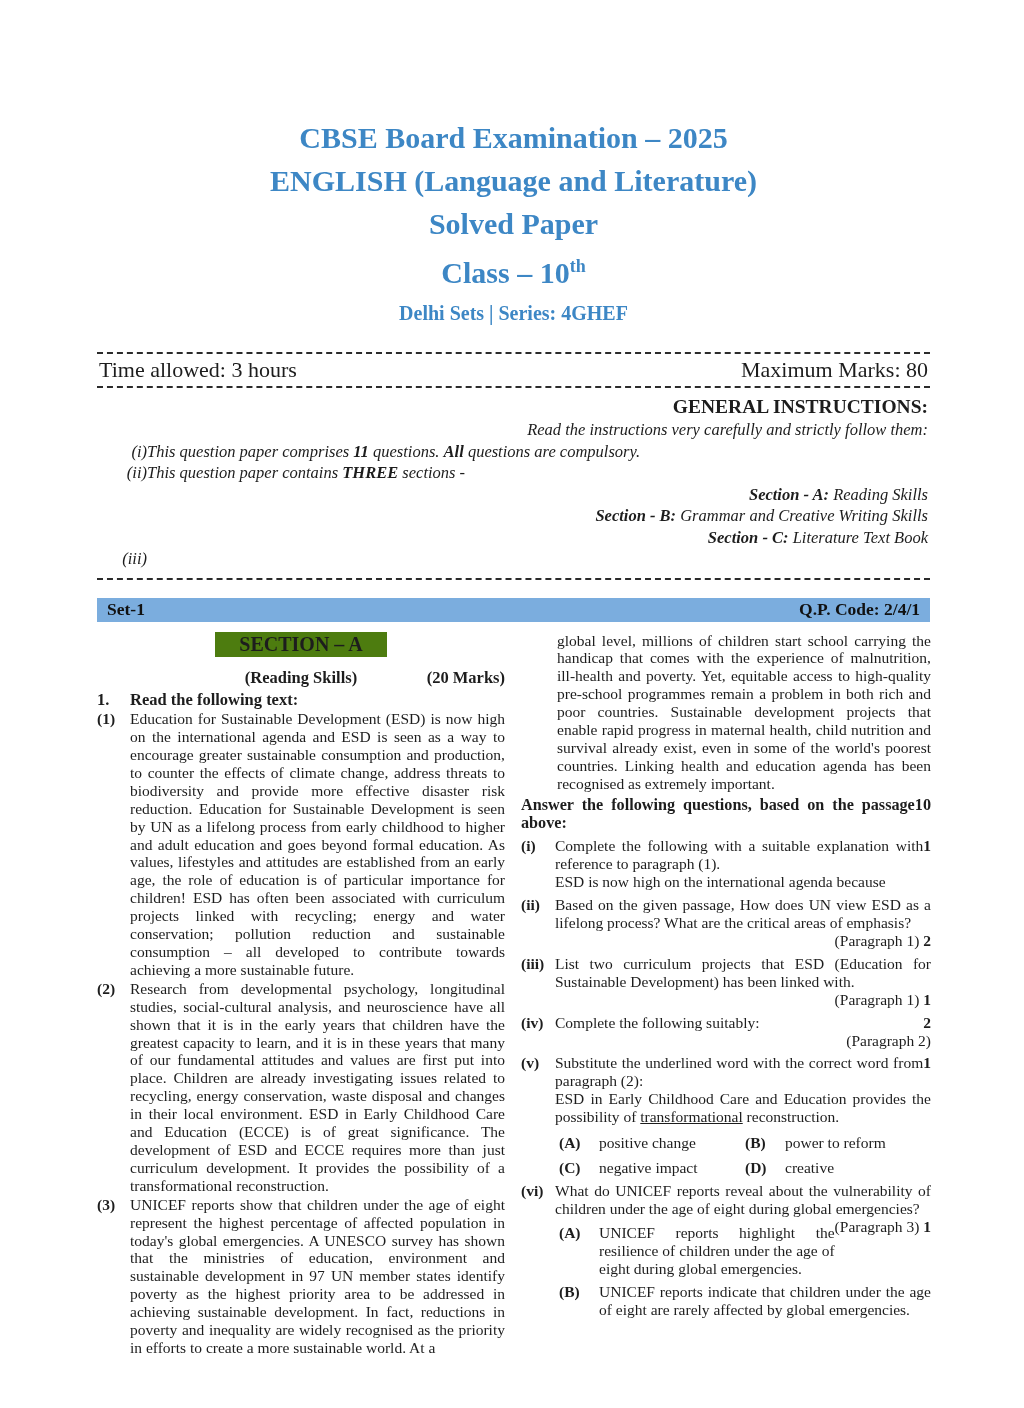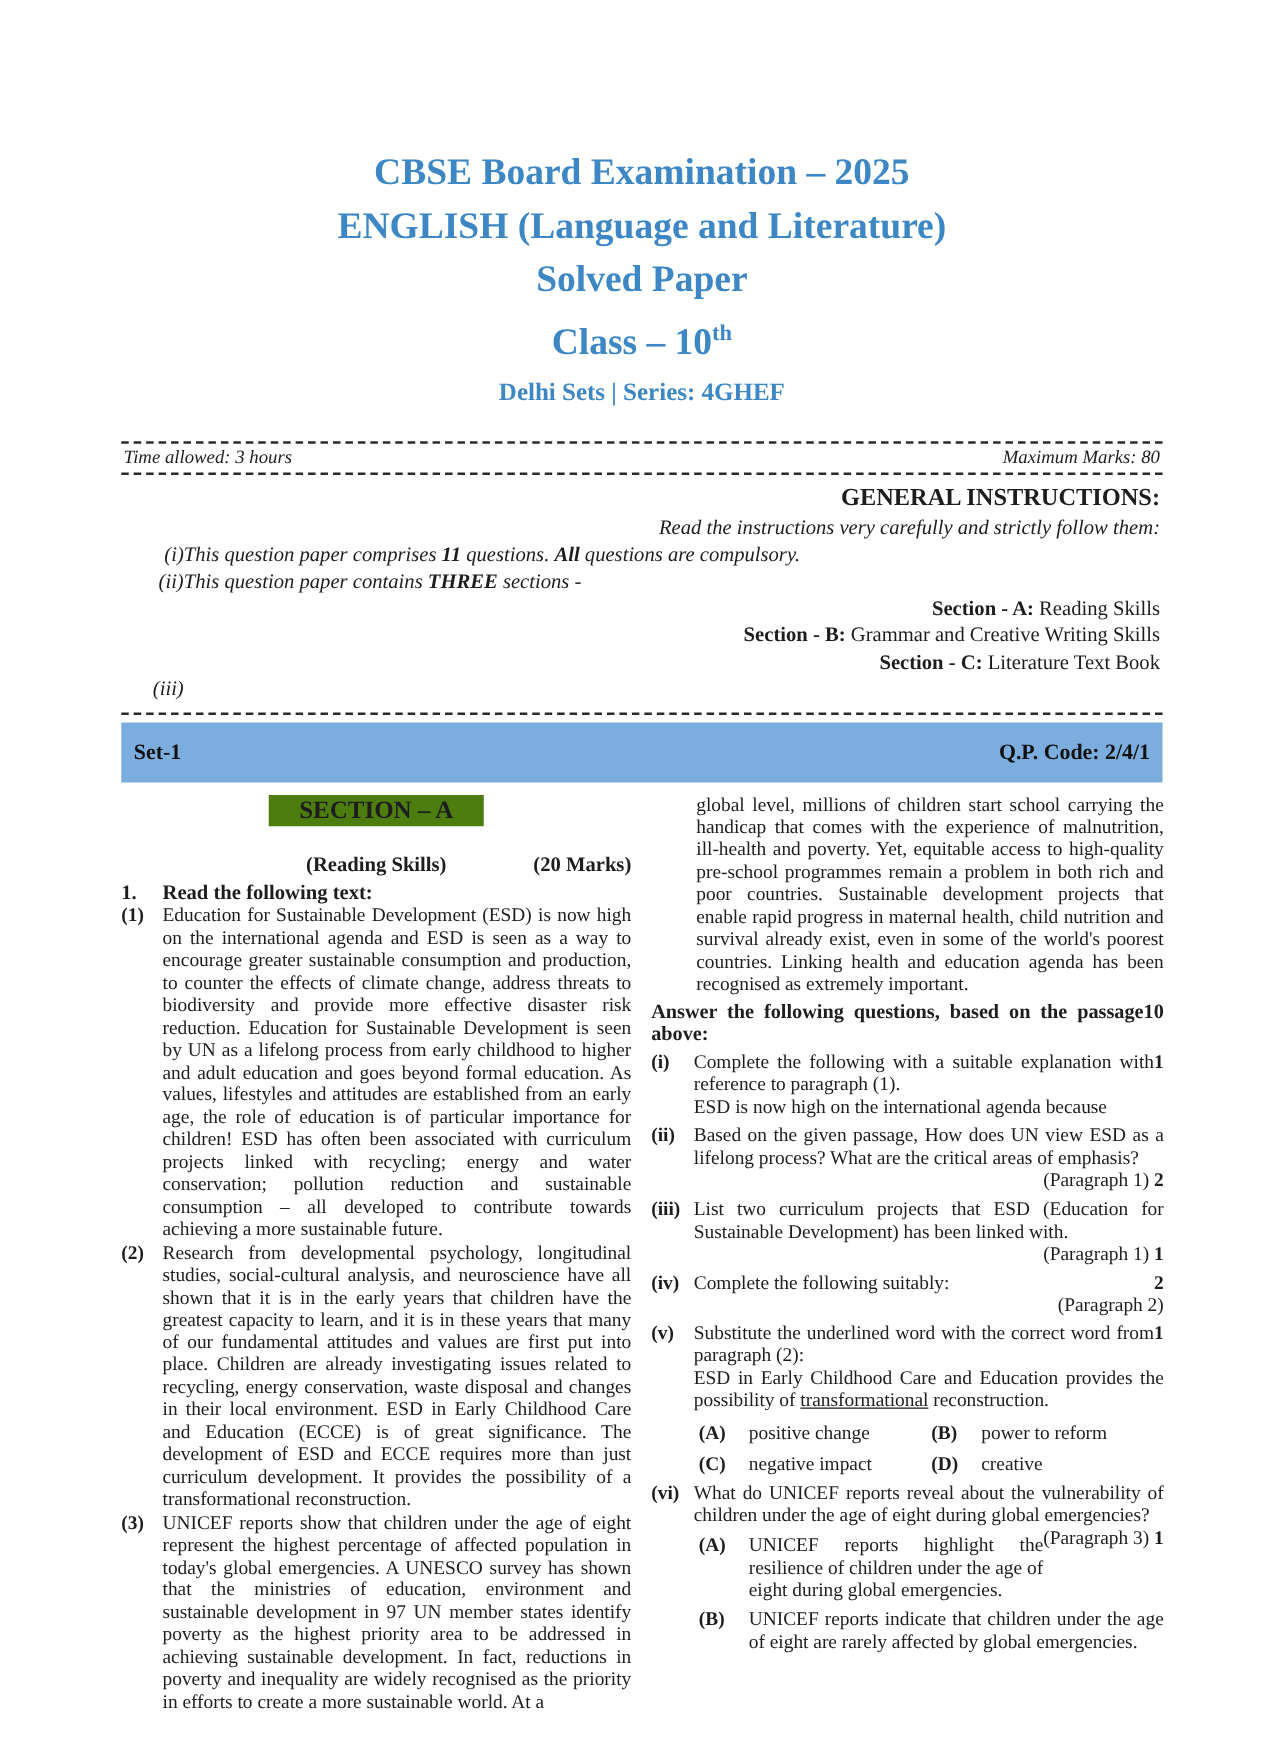--- a/index.html
+++ b/index.html
@@ -8,43 +8,43 @@
     font-family:"Liberation Serif","DejaVu Serif",serif;color:#1d1d1d;
   }
   .page{padding:116px 94px 0 97px;}
   
   .doc-header{text-align:center;color:#3d87c5;}
   .title-line{font-size:30px;font-weight:700;line-height:43px;}
   .title-line sup{font-size:18px;}
   .doc-subtitle{font-size:20px;font-weight:700;line-height:34px;margin-top:2px;}
   
   .dashes{border-top:2px dashed #2b2b2b;height:0;margin:0;}
-  .meta-row{display:flex;justify-content:space-between;font-style:italic;font-size:15px;
+  .meta-row{display:flex;justify-content:space-between;font-size:22px;
     padding:3px 2px;margin-top:22px;}
   .rule-top{margin-top:22px;}
   
   .instr{padding:6px 2px 8px 2px;font-size:16.5px;line-height:21.5px;text-align:right;}
   .instr-heading{font-weight:700;font-size:19.5px;line-height:25px;}
   .instr-intro{font-style:italic;margin-left:8px;}
   .ii{display:flex;font-style:italic;margin-left:8px;}
   .ilabel{width:40px;flex:none;}
   .b{font-weight:700;}
-  .isec{margin-left:48px;}
+  .isec{font-style:italic;margin-left:48px;}
   .slabel{font-weight:700;}
   
-  .set-bar{margin-top:6px;background:#7badde;height:48px;display:flex;align-items:center;
+  .set-bar{margin-top:18px;background:#7badde;height:24px;display:flex;align-items:center;
     justify-content:space-between;padding:0 10px;font-weight:700;font-size:17.5px;color:#111;}
   
   .cols{display:flex;gap:16px;margin-top:10px;font-size:15.5px;line-height:17.9px;}
   .col-left{width:408px;flex:none;}
   .col-right{width:410px;flex:none;}
   .section-box{width:148px;margin:0 auto;background:#4d7c0f;text-align:center;
     font-weight:700;font-size:20px;padding:4px 12px;}
   .skills-row{position:relative;text-align:center;font-weight:700;font-size:16.5px;
-    margin:22px 0 4px 0;}
+    margin:12px 0 4px 0;}
   .skills-marks{position:absolute;right:0;top:0;}
   .q1-head{display:flex;font-weight:700;font-size:16.5px;margin-bottom:1px;}
   .qnum{width:33px;flex:none;}
   .para{display:flex;margin-bottom:1px;}
   .plabel{width:33px;flex:none;font-weight:700;}
   .ptext{flex:1;text-align:justify;}
   .cont-para{padding-left:36px;text-align:justify;}
   .answer-head{font-weight:700;font-size:16.2px;text-align:justify;margin-top:4px;}
   .fright{float:right;font-weight:700;}
   .ann{float:right;}

